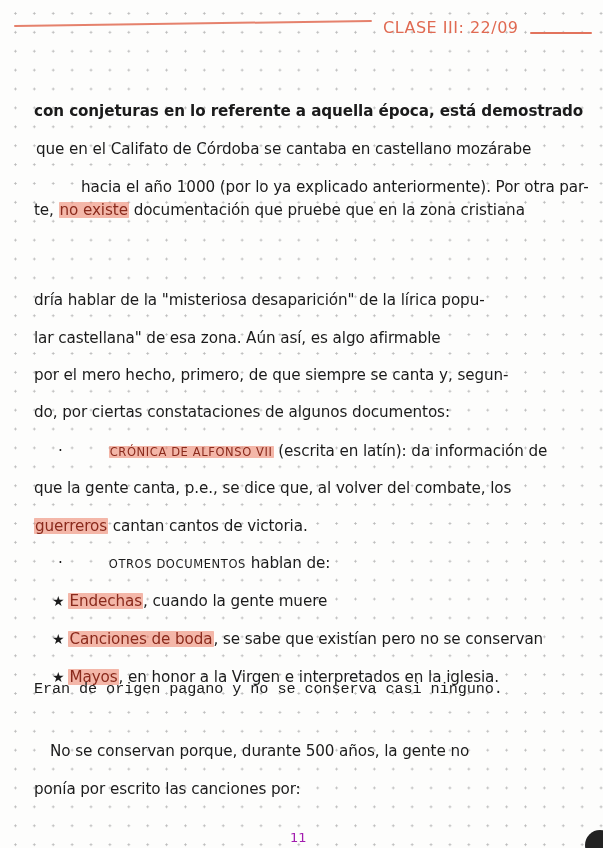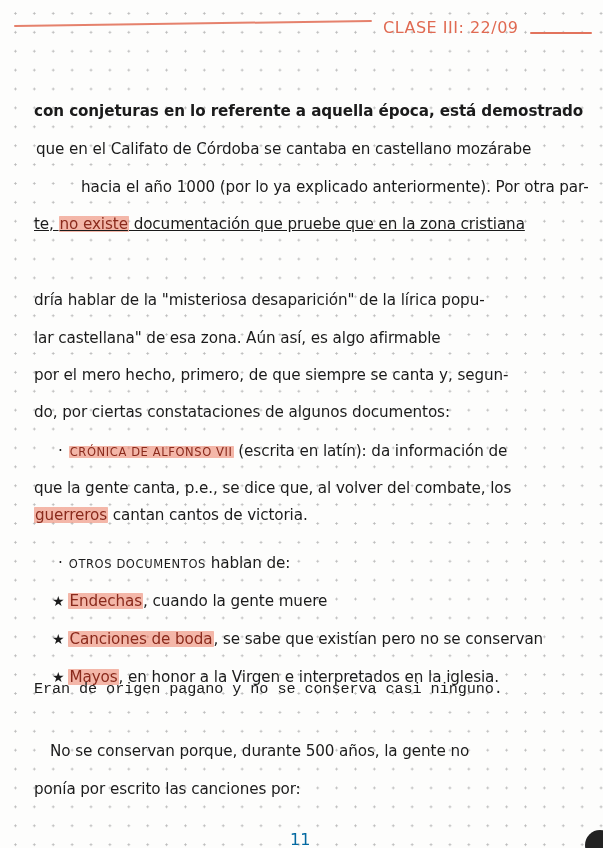--- a/index.html
+++ b/index.html
@@ -29,56 +29,56 @@
     }
     .line {
       position: absolute; white-space: nowrap;
       font-size: 15.2px; letter-spacing: -0.1px; line-height: 20px;
     }
     .hl {
       background: linear-gradient(transparent 8%, rgba(236,125,100,0.55) 8%, rgba(236,125,100,0.55) 92%, transparent 92%);
       padding: 0 1px; border-radius: 2px;
     }
     .hl-text-red { color: #8a2a1c; }
-    .caps { font-size: 11.5px; letter-spacing: 0.6px; }
+    .caps { font-size: 11.5px; letter-spacing: 0.6px; margin-left: 40px; }
     .star { font-size: 14px; margin-right: 4px; }
     .bullet { margin-right: 6px; }
     .page-number {
-      position: absolute; left: 290px; top: 830px; font-size: 16px; color: #0369a1;
+      position: absolute; left: 290px; top: 830px; font-size: 13px; color: #a21caf;
     }
     .corner {
       position: absolute; right: -12px; bottom: -12px; width: 30px; height: 30px;
       border-radius: 50%; background: #222;
     }
   </style>
 </head>
 <body>
 
 <div class="page">
 
   <div class="header-rule"></div>
   <div class="header-title">CLASE III: 22/09</div>
   <div class="header-rule-right"></div>
 
   <div class="line" style="left:34px; top:101px;font-weight:bold;">con conjeturas en lo referente a aquella época, está demostrado</div>
   <div class="line" style="left:36px; top:139px;">que en el Califato de Córdoba se cantaba en castellano mozárabe</div>
   <div class="line" style="left:49px; top:177px;margin-left:32px;">hacia el año 1000 (por lo ya explicado anteriormente). Por otra par-</div>
-  <div class="line" style="left:34px; top:214px;text-decoration:underline;">
+  <div class="line" style="left:34px; top:200px;">
     <span>te, </span><span class="hl hl-text-red">no existe</span><span> documentación que pruebe que en la zona cristiana</span>
   </div>
   <div class="line" style="left:34px; top:290px;">dría hablar de la "misteriosa desaparición" de la lírica popu-</div>
   <div class="line" style="left:34px; top:328px;">lar castellana" de esa zona. Aún así, es  algo   afirmable</div>
   <div class="line" style="left:34px; top:365px;">por el mero hecho, primero, de que siempre se canta y, segun-</div>
   <div class="line" style="left:34px; top:402px;">do, por ciertas constataciones de algunos documentos:</div>
 
   <div class="line" style="left:58px; top:441px;">
     <span class="bullet">·</span><span class="hl hl-text-red caps">CRÓNICA DE ALFONSO VII</span><span> (escrita en latín): da información de</span>
   </div>
   <div class="line" style="left:34px; top:478px;">que la gente canta, p.e., se dice que, al volver del combate, los</div>
-  <div class="line" style="left:34px; top:505px;">
+  <div class="line" style="left:34px; top:516px;">
     <span class="hl hl-text-red">guerreros</span><span> cantan cantos de victoria.</span>
   </div>
 
   <div class="line" style="left:52px; top:591px;">
     <span class="star">★</span><span class="hl hl-text-red">Endechas</span><span>, cuando la gente muere</span>
   </div>
 
   <div class="line" style="left:58px; top:553px;">
     <span class="bullet">·</span><span class="caps">OTROS DOCUMENTOS</span><span> hablan de:</span>
   </div>

